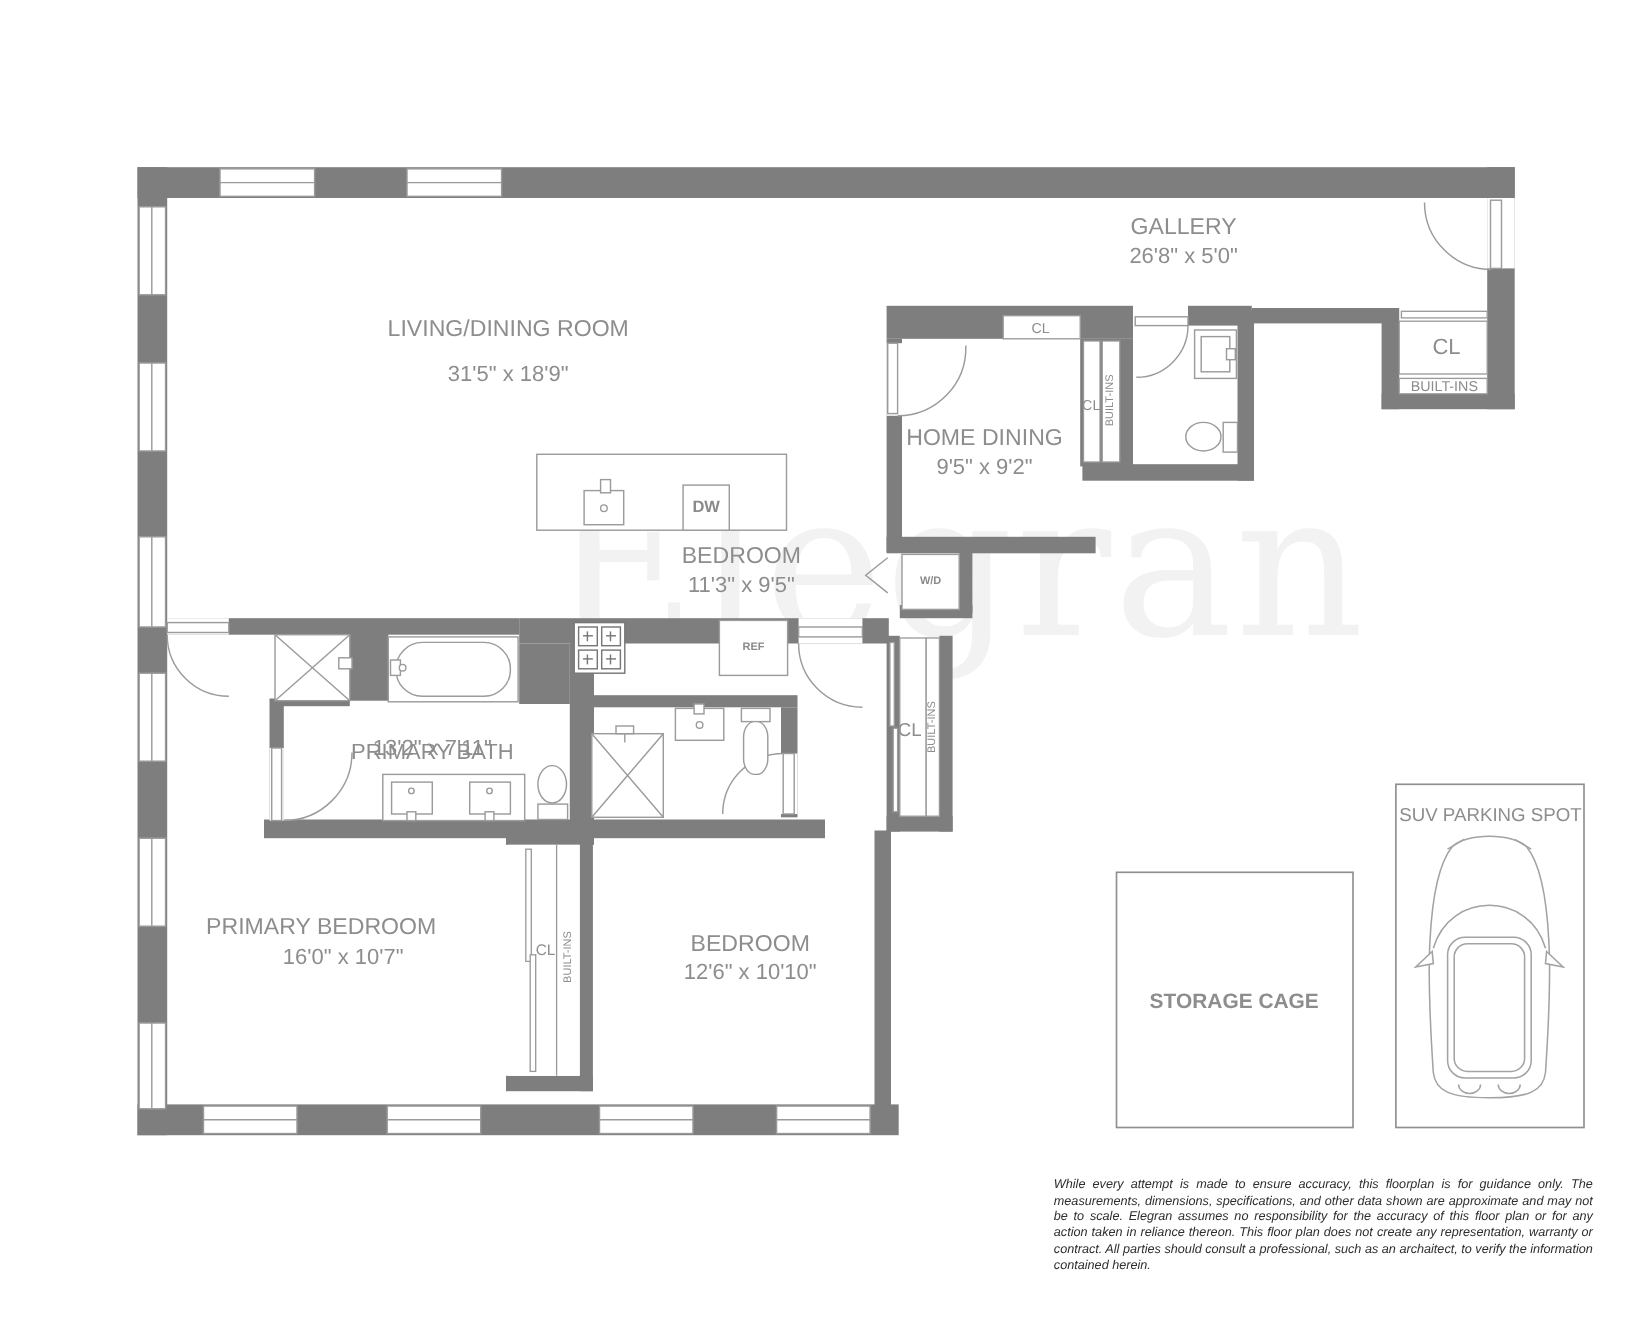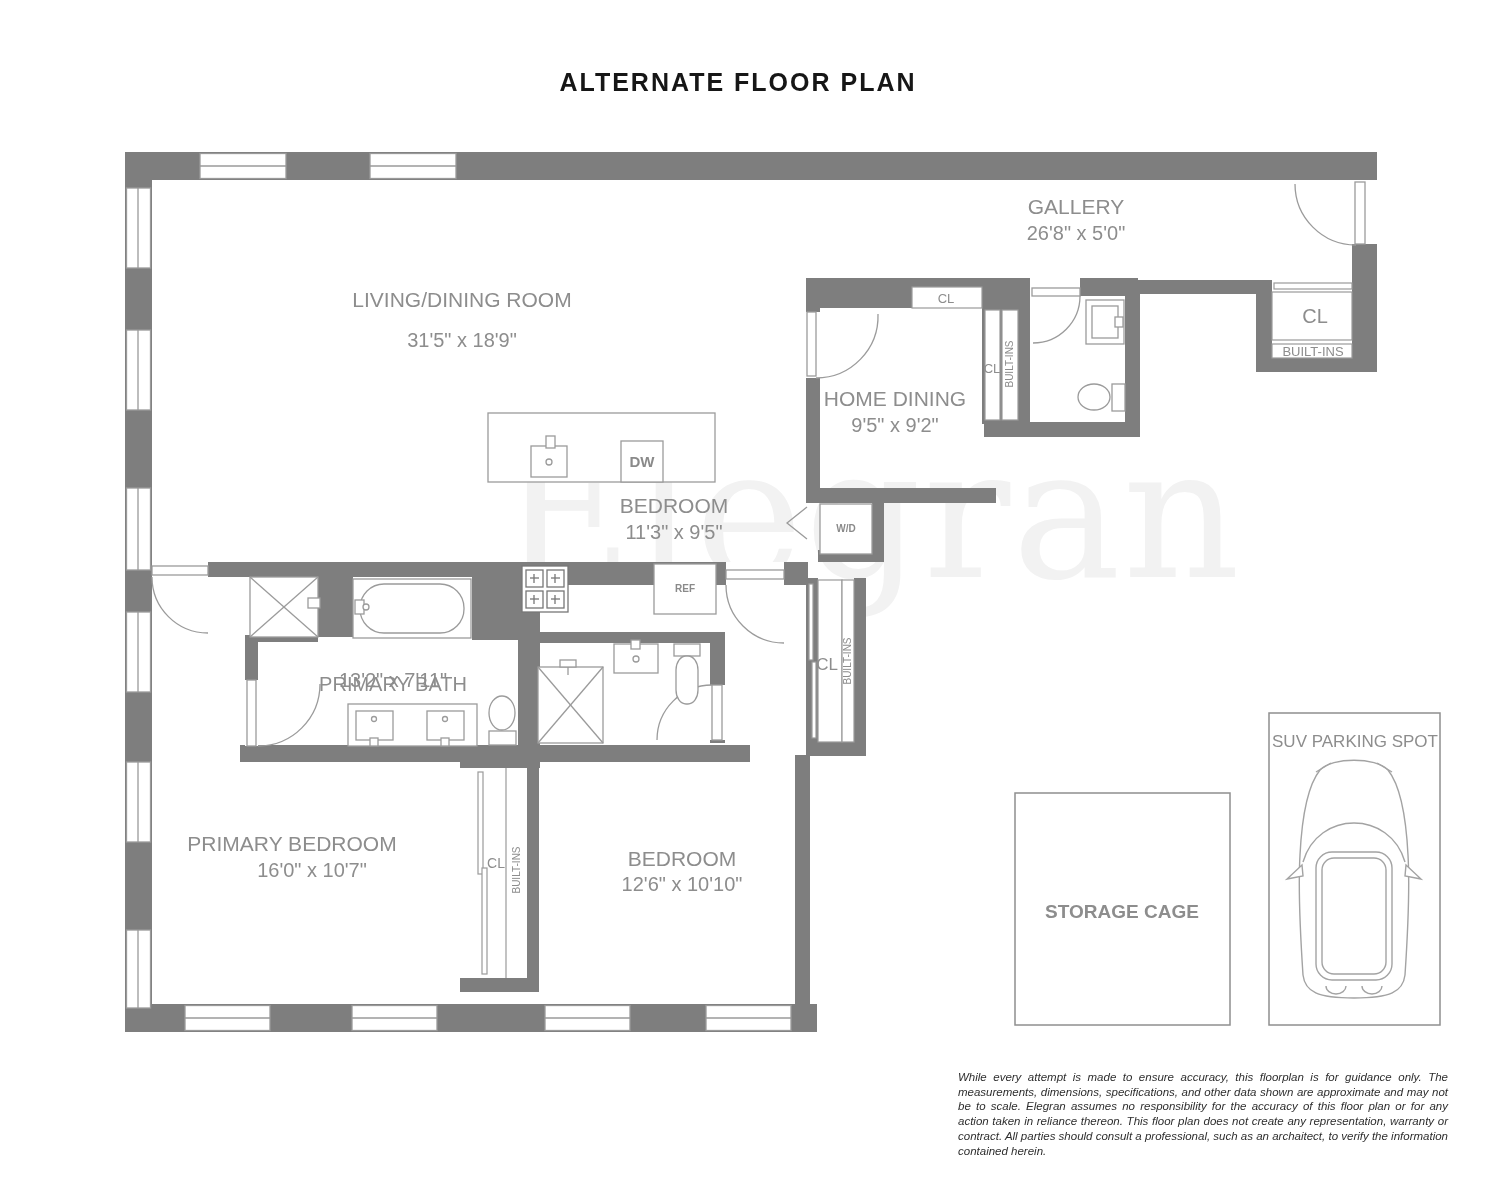--- a/index.html
+++ b/index.html
@@ -17,21 +17,20 @@
   #page-title{position:absolute;left:738px;top:68px;transform:translateX(-50%);
               font-size:25px;font-weight:bold;letter-spacing:2px;color:#161616;z-index:3;}
   #disclaimer{position:absolute;left:958px;top:1070px;width:490px;font-size:11.5px;
               line-height:1.28;color:#2e2e2e;text-align:justify;z-index:3;font-style:italic;}
 </style>
 </head>
 <body>
 
 <div id="stage">
 
-  <div id="page-title">ALTERNATE FLOOR PLAN</div>
 
   <div id="watermark">Elegran</div>
 
   <svg id="plan-svg" width="1500" height="1200" viewBox="0 0 1500 1200">
 
     <g fill="#7e7e7e">
       <rect x="125" y="152" width="1252" height="28"></rect>
       <rect x="125" y="152" width="27" height="880"></rect>
       <rect x="125" y="1004" width="692" height="28"></rect>
       <rect x="1352" y="152" width="25" height="220"></rect>

